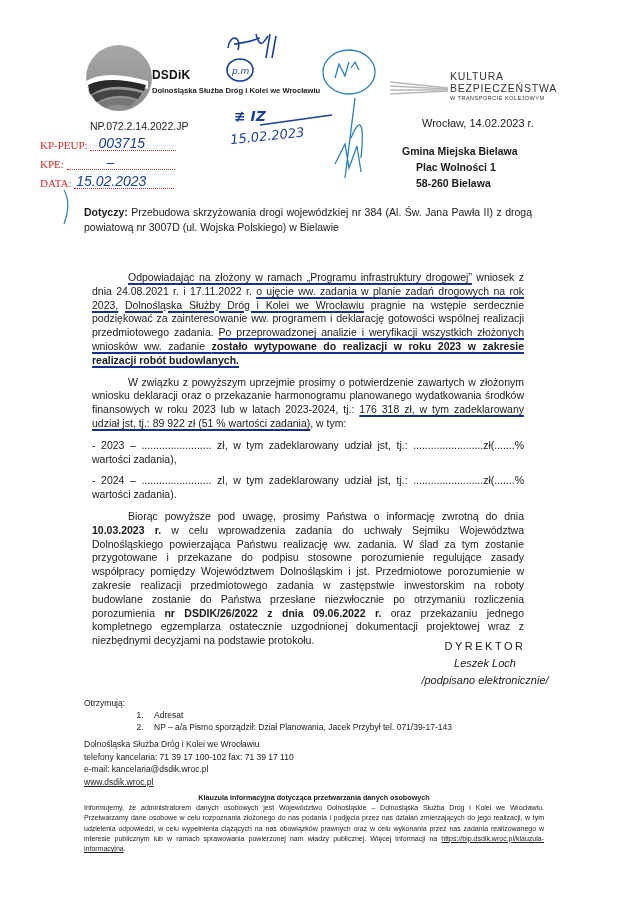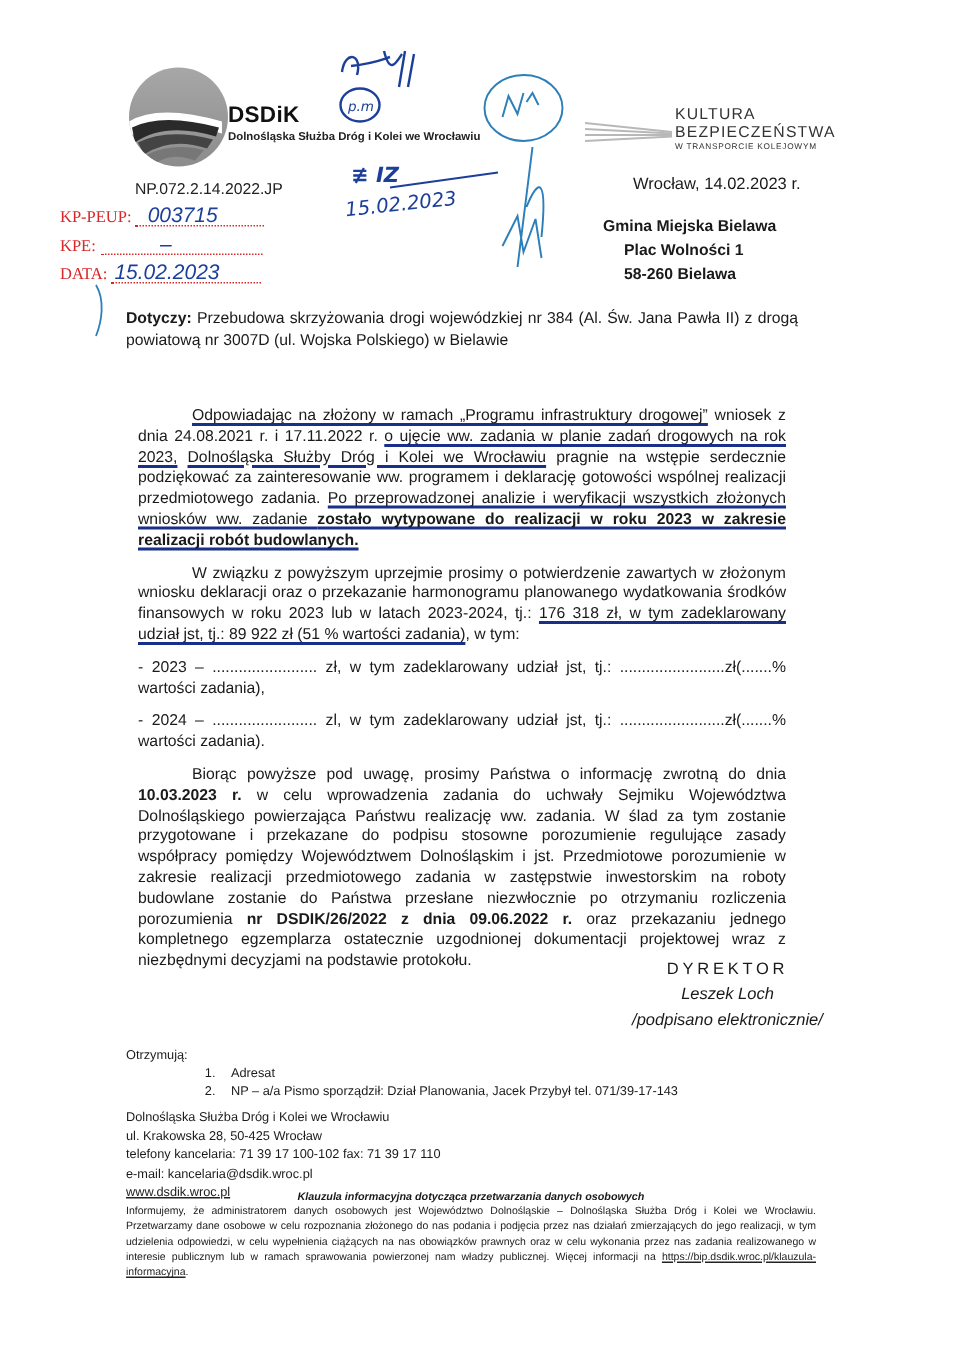--- a/index.html
+++ b/index.html
@@ -1,19 +1,19 @@
 <!DOCTYPE html>
 <html><head>
   <meta charset="utf-8">
   <style>
     html, body { margin:0; padding:0; background:#fff; }
     body { width:639px; height:909px; position:relative; overflow:hidden; font-family:"Liberation Sans", sans-serif; color:#1a1a1a; }
     .abs { position:absolute; }
     .logo-circle { left:86px; top:45px; width:66px; height:66px; border-radius:50%; background:linear-gradient(180deg,#a7a7a7 0%,#8c8c8c 100%); overflow:hidden; }
-    .dsdik-title { left:152px; top:68px; font-size:15px; font-weight:bold; letter-spacing:0.2px; color:#111; }
+    .dsdik-title { left:152px; top:68px; font-size:12px; font-weight:bold; letter-spacing:0.2px; color:#111; }
     .dsdik-sub { left:152px; top:86px; font-size:7.6px; font-weight:bold; color:#222; white-space:nowrap; }
     .kb { left:450px; top:70px; font-size:10.5px; letter-spacing:0.8px; line-height:12px; color:#333; }
     .kb small { display:block; font-size:5.5px; letter-spacing:0.5px; line-height:8px; }
     .kb-lines { left:390px; top:78px; width:58px; height:20px; }
     .refno { left:90px; top:120px; font-size:10.5px; color:#222; }
     .stamp { left:40px; font-family:"Liberation Serif", serif; color:#d9282a; font-size:11px; }
     .stamp .dots { border-bottom:1.5px dotted #d9282a; display:inline-block; width:86px; position:relative; height:12px; vertical-align:bottom; }
     .stamp .hw { position:absolute; left:8px; bottom:-1px; font-family:Liberation Sans, sans-serif; font-style:italic; font-size:14px; color:#1c3f9a; white-space:nowrap; }
     .date { left:422px; top:117px; font-size:11px; }
     .addr { left:402px; top:143px; font-size:10.5px; font-weight:bold; line-height:16px; }
@@ -24,21 +24,21 @@
     .ind { text-indent:36px; }
     .ul { text-decoration:underline; text-decoration-color:#1a2f8a; text-decoration-thickness:2px; text-underline-offset:2px; }
     .sign { left:400px; top:638px; font-size:11px; text-align:center; width:170px; line-height:17px; }
     .sign .t { letter-spacing:2.5px; }
     .sign .i { font-style:italic; }
     .recv { left:84px; top:697px; font-size:8.5px; line-height:12px; }
     .recv ol { margin:0; padding-left:34px; }
     .recv li { padding-left:8px;margin-left:28px; }
     .contact { left:84px; top:738px; font-size:8.5px; line-height:12.5px; }
     .clause { left:84px; top:793px; width:460px; font-size:7px; line-height:10.2px; text-align:justify; }
-    .clause .h { text-align:center; font-weight:bold; font-size:7.2px;font-style:italic; }
+    .clause .h { text-align:center; font-weight:bold; font-size:7.2px; }
     .link { text-decoration:underline; color:#222; }
     svg.hw { position:absolute; overflow:visible; }
   </style>
 </head>
 <body>
 
 <div class="abs logo-circle">
   <svg width="66" height="66" viewBox="0 0 66 66">
     <path d="M0 36 Q20 24 62 36 L62 44 Q22 32 0 46Z" fill="#fff"></path>
     <path d="M2 40 Q22 30 60 40 L58 46 Q24 36 4 50Z" fill="#2a2a2a"></path>
@@ -125,21 +125,20 @@
 <div class="abs recv">
   <div>Otrzymują:</div>
   <ol>
     <li>Adresat</li>
     <li>NP – a/a    Pismo sporządził: Dział Planowania, Jacek Przybył tel. 071/39-17-143</li>
   </ol>
 </div>
 
 <div class="abs contact">
   <div>Dolnośląska Służba Dróg i Kolei we Wrocławiu</div>
-  <div>ul. Krakowska 28, 50-425 Wrocław</div>
   <div>telefony kancelaria: 71 39 17 100-102 fax: 71 39 17 110</div>
   <div>e-mail: kancelaria@dsdik.wroc.pl</div>
   <div class="link">www.dsdik.wroc.pl</div>
 </div>
 
 <div class="abs clause">
   <div class="h">Klauzula informacyjna dotycząca przetwarzania danych osobowych</div>
   <span>Informujemy, że administratorem danych osobowych jest Województwo Dolnośląskie – Dolnośląska Służba Dróg i Kolei we Wrocławiu. Przetwarzamy dane osobowe w celu rozpoznania złożonego do nas podania i podjęcia przez nas działań zmierzających do jego realizacji, w tym udzielenia odpowiedzi, w celu wypełnienia ciążących na nas obowiązków prawnych oraz w celu wykonania przez nas zadania realizowanego w interesie publicznym lub w ramach sprawowania powierzonej nam władzy publicznej. Więcej informacji na </span><span class="link">https://bip.dsdik.wroc.pl/klauzula-informacyjna</span><span>.</span>
 </div>
 

